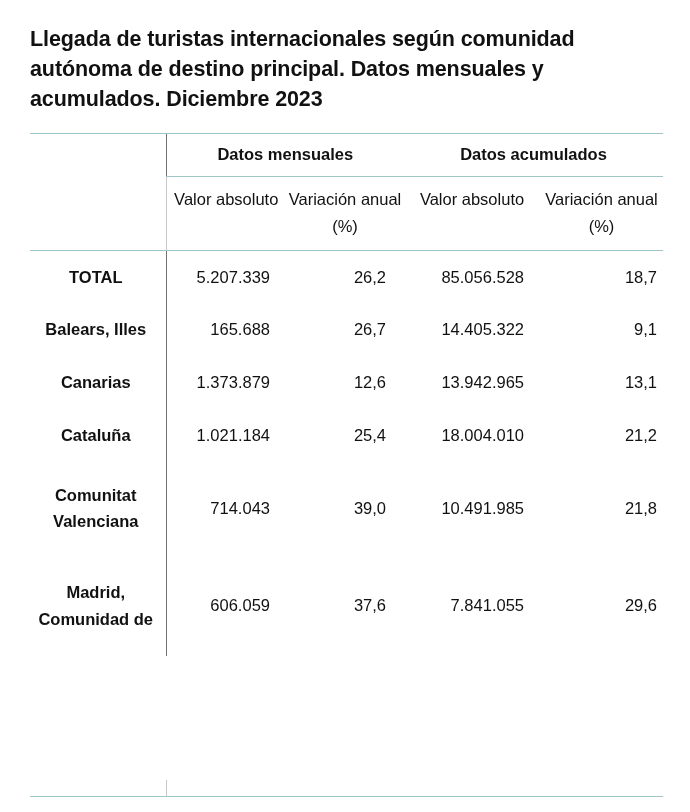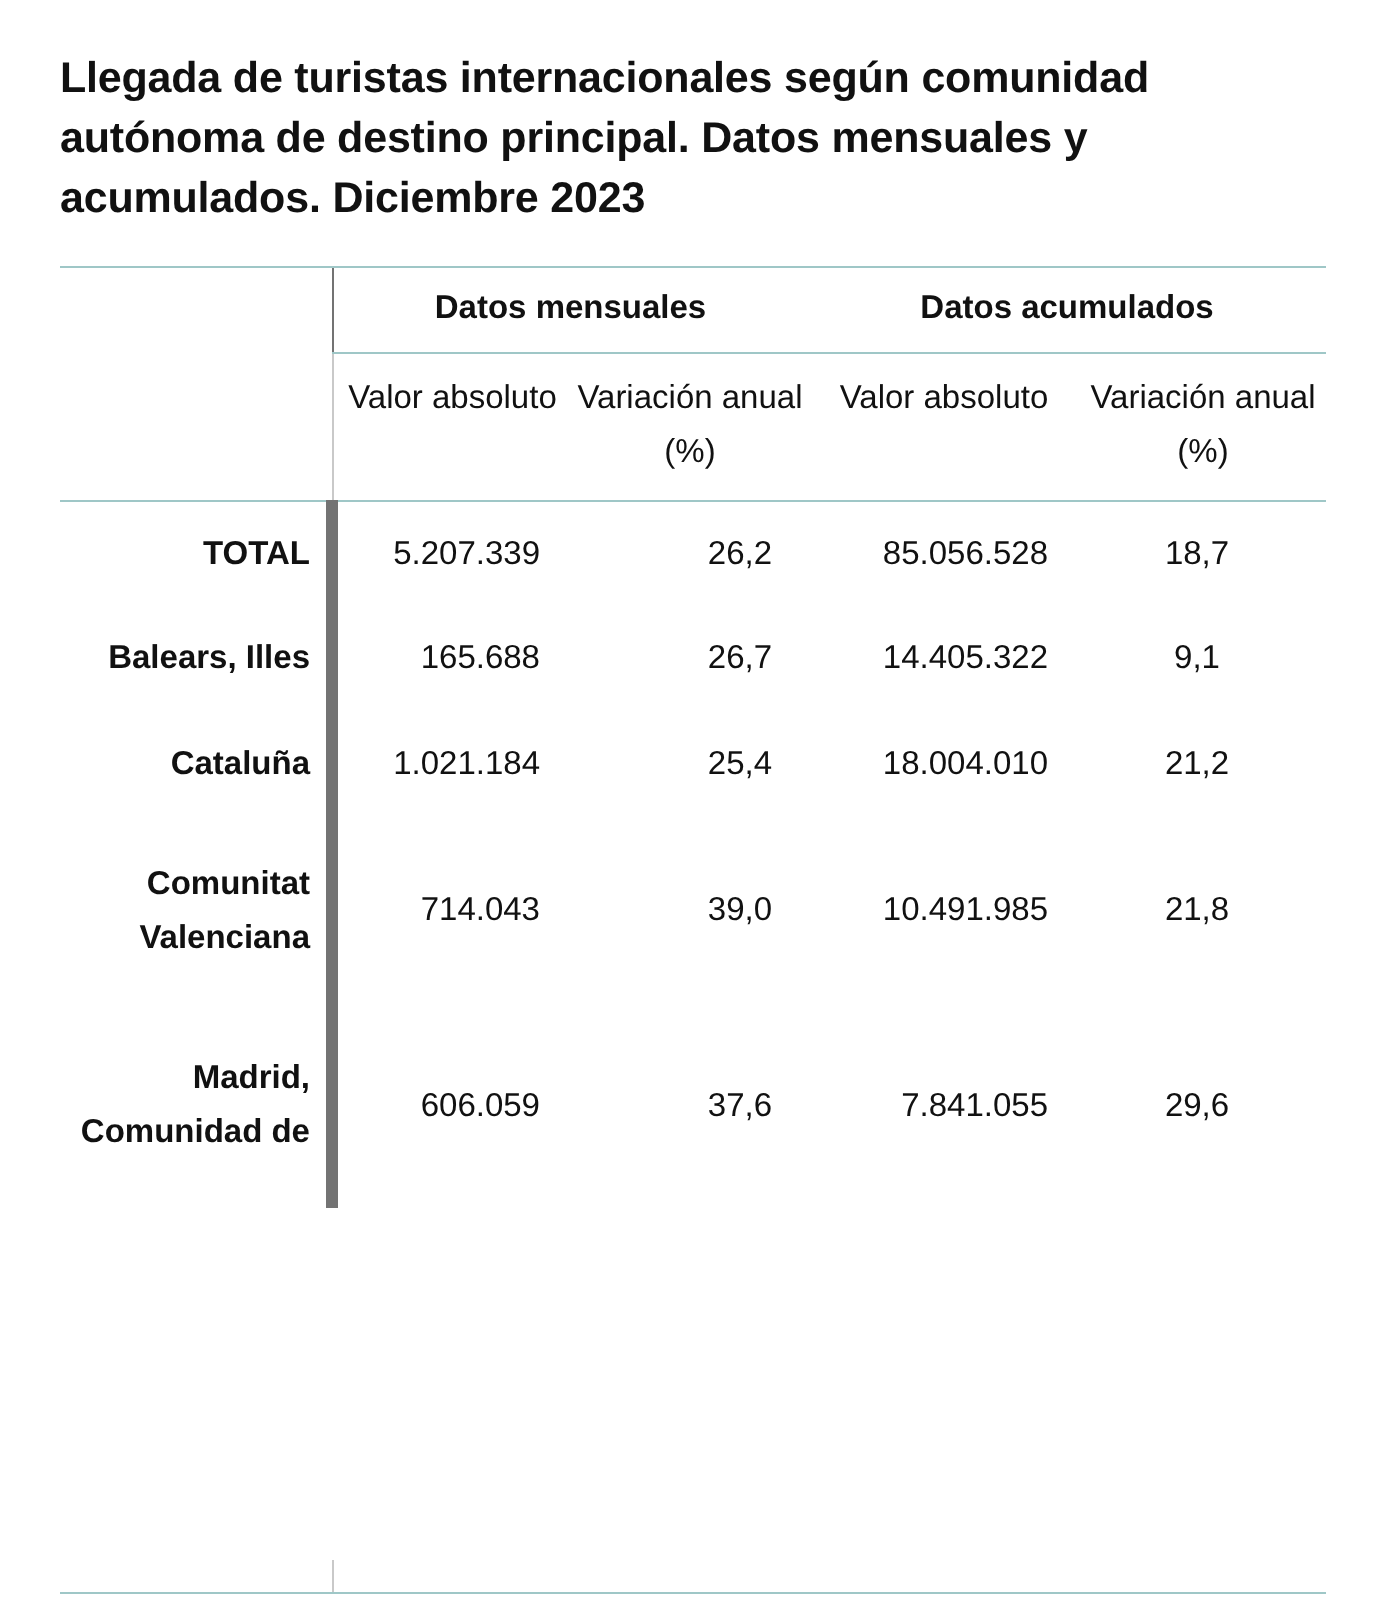--- a/index.html
+++ b/index.html
@@ -75,38 +75,38 @@
     border-left: 1px solid #c9c9c9;
   }
   tbody td {
     font-size: 16.5px;
     padding: 13px 0 13px 0;
     vertical-align: middle;
     color: #111;
   }
   tbody td.rowlabel {
     font-weight: bold;
-    text-align: right;
+    text-align: center;
     padding-left: 4px;
     padding-right: 8px;
     line-height: 1.62;
   }
   tbody td.num {
     text-align: right;
     padding-right: 14px;
     white-space: nowrap;
   }
   tbody td.num.first {
-    border-left: 6px solid #737373;
+    border-left: 1px solid #737373;
     padding-right: 16px;
     margin-left: 28px;
   }
   tbody td.num.c2 { padding-right: 18px; }
   tbody td.num.c3 { padding-right: 16px; }
-  tbody td.num.c4 { padding-right: 6px; text-align: center; }
+  tbody td.num.c4 { padding-right: 6px; }
   tbody tr.tall td { padding-top: 20px; padding-bottom: 20px; }
   tbody tr.taller td { padding-top: 24px; padding-bottom: 24px; }
   .bottom-rule {
     position: absolute;
     left: 30px;
     top: 796px;
     width: 633px;
     border-top: 1.5px solid #9fc7c7;
   }
   .vline-bottom {
@@ -156,20 +156,27 @@
         <td class="num c4">18,7</td>
       </tr>
       <tr>
         <td class="rowlabel">Balears, Illes</td>
         <td class="num first">165.688</td>
         <td class="num c2">26,7</td>
         <td class="num c3">14.405.322</td>
         <td class="num c4">9,1</td>
       </tr>
       <tr>
+        <td class="rowlabel">Canarias</td>
+        <td class="num first">1.373.879</td>
+        <td class="num c2">12,6</td>
+        <td class="num c3">13.942.965</td>
+        <td class="num c4">13,1</td>
+      </tr>
+      <tr>
         <td class="rowlabel">Cataluña</td>
         <td class="num first">1.021.184</td>
         <td class="num c2">25,4</td>
         <td class="num c3">18.004.010</td>
         <td class="num c4">21,2</td>
       </tr>
       <tr class="tall">
         <td class="rowlabel">Comunitat Valenciana</td>
         <td class="num first">714.043</td>
         <td class="num c2">39,0</td>

